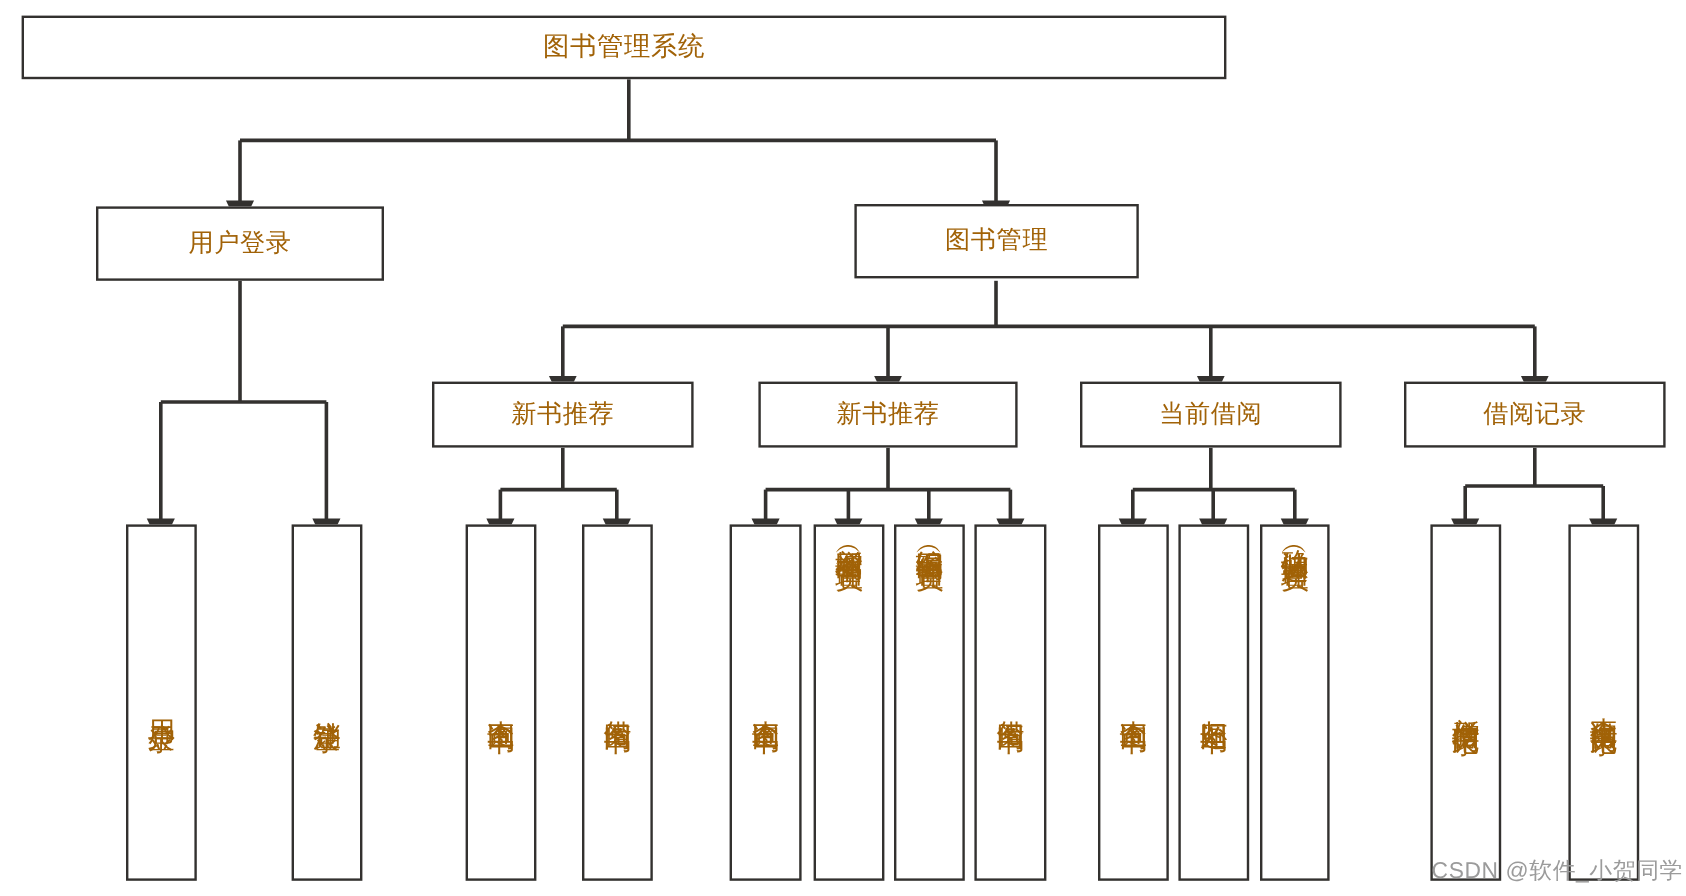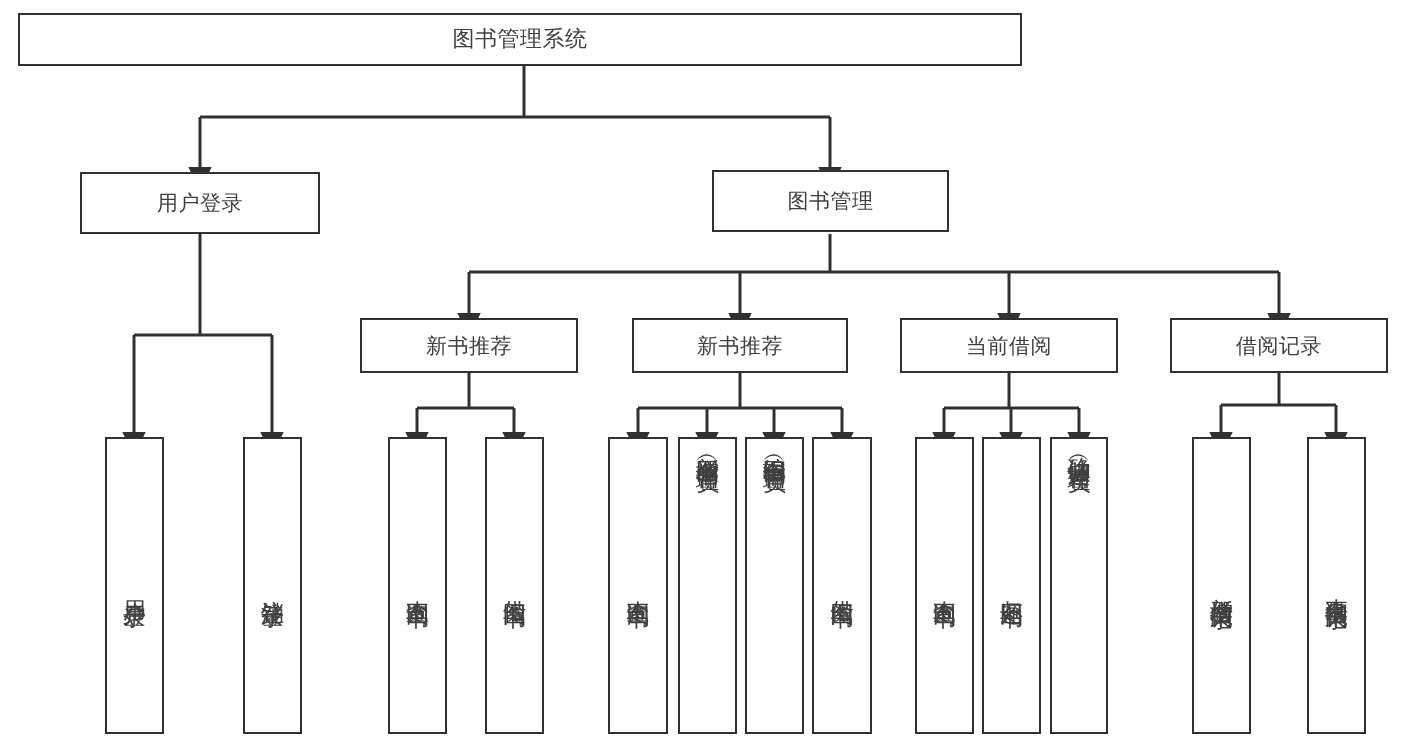--- a/index.html
+++ b/index.html
@@ -32,21 +32,21 @@
     position: absolute;
     box-sizing: border-box;
     background: #ffffff;
     border: 2.5px solid #33312f;
     display: flex;
     align-items: center;
     justify-content: center;
     overflow: hidden;
   }
   .node-label {
-    color: #404040;
+    color: #a16207;
     letter-spacing: 0.5px;
     white-space: nowrap;
     text-align: center;
   }
   .node-box.horizontal .node-label {
     font-size: 21px;
     line-height: 1.1;
   }
   .node-box.title-box .node-label {
     font-size: 22px;
@@ -178,14 +178,15 @@
         <span class="node-label">确认归还（管理员）</span>
       </div>
       <div class="node-box vertical center-text" style="left: 1192px; top: 437px; width: 59px; height: 297px;">
         <span class="node-label">新增借阅记录</span>
       </div>
       <div class="node-box vertical center-text" style="left: 1307px; top: 437px; width: 59px; height: 297px;">
         <span class="node-label">查询借阅记录</span>
       </div>
     </div>
 
+  <div class="watermark" style="left: 1193px; top: 713px;">CSDN @软件_小贺同学</div>
 
 </div>
 
 </body></html>

